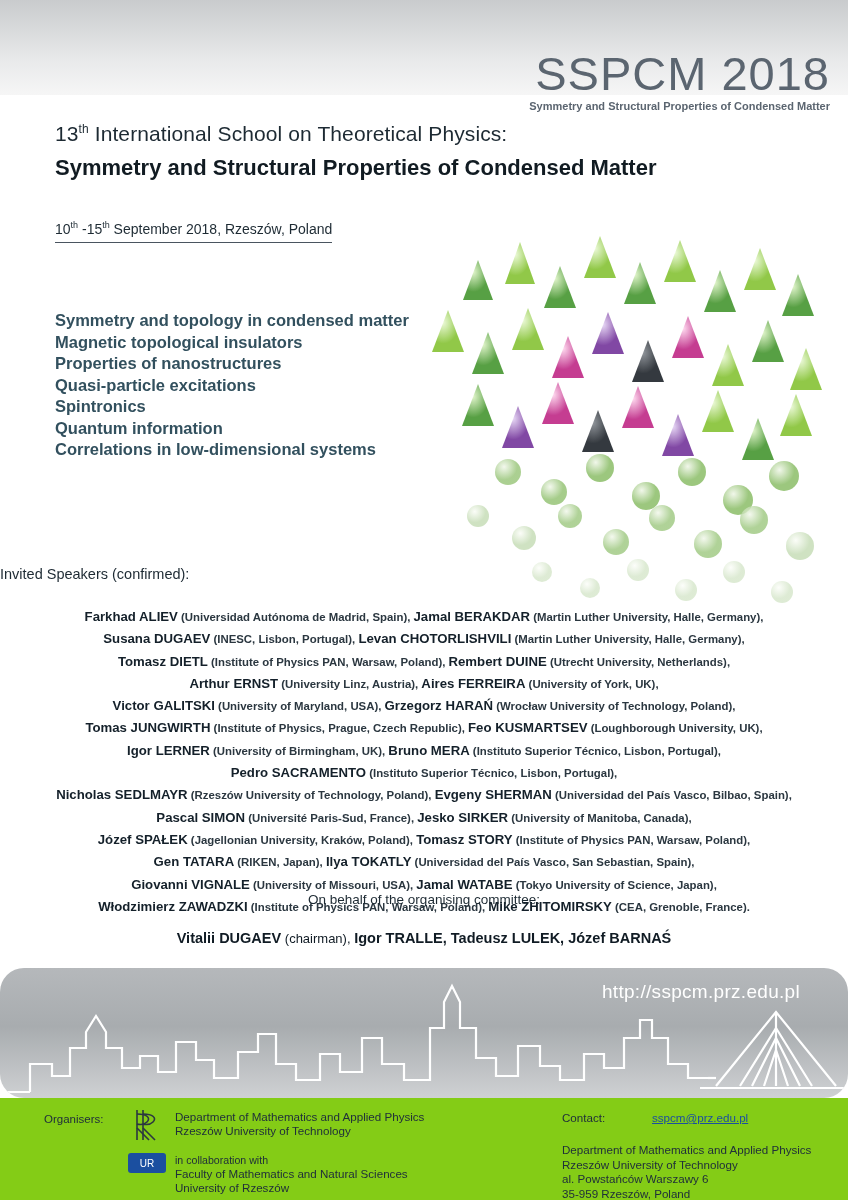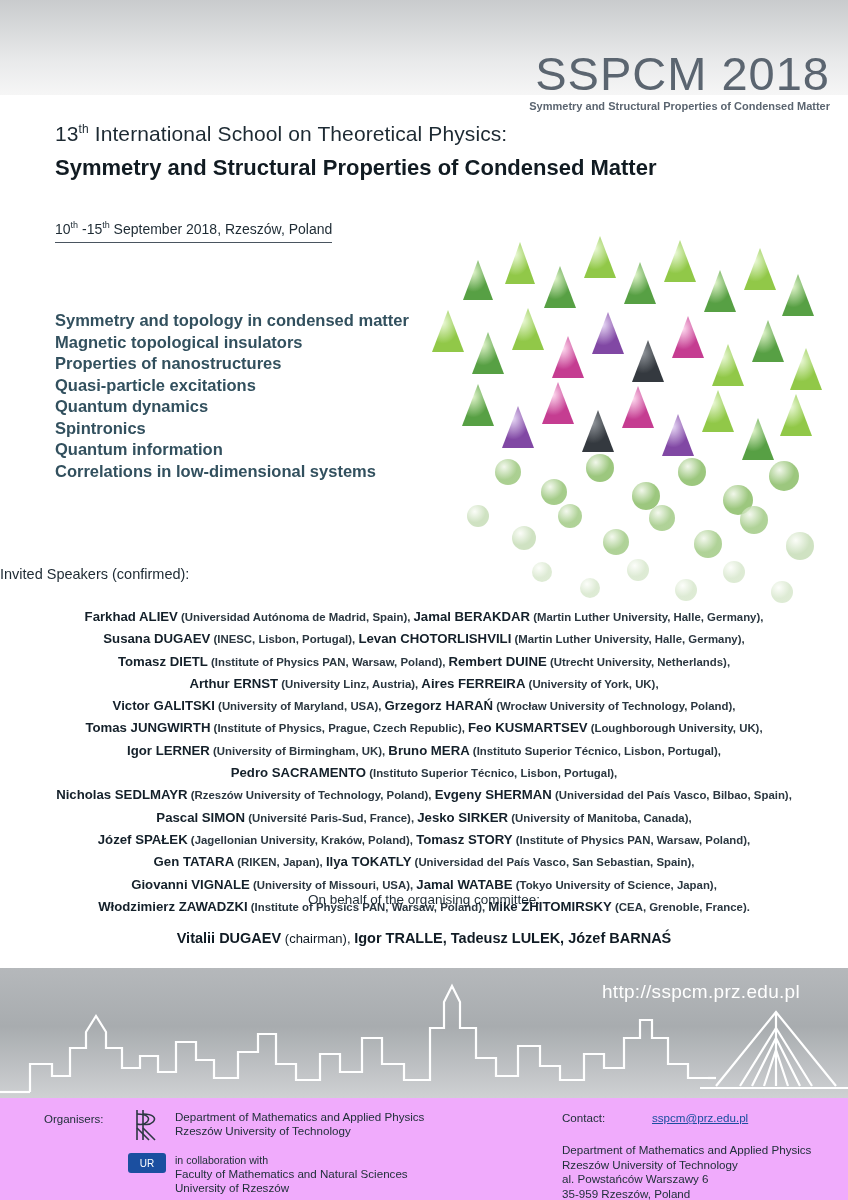--- a/index.html
+++ b/index.html
@@ -142,37 +142,38 @@
   .committee .light { font-weight: normal; font-size: 13px; }
   
   .skyline {
     position: absolute;
     left: 0;
     top: 968px;
     width: 848px;
     height: 130px;
     background: linear-gradient(180deg,#b5b8bb 0%, #a8acaf 45%, #cfd1d3 100%);
     overflow: hidden;
+    border-radius: 24px;
   }
   .url {
     position: absolute;
     right: 48px;
     top: 13px;
     font-size: 19px;
     color: #ffffff;
     letter-spacing: .3px;
   }
   
   .footer {
     position: absolute;
     left: 0;
     top: 1098px;
     width: 848px;
     height: 102px;
-    background: #f0abfc;
+    background: #84cc16;
   }
   .f-label {
     position: absolute;
     left: 44px;
     top: 15px;
     font-size: 11.5px;
     color: #20303a;
   }
   .logo-prz {
     position: absolute;
@@ -345,21 +346,20 @@
 
   <div class="dates">
     <span>10</span><sup>th</sup><span> -15</span><sup>th</sup><span> September 2018, Rzeszów, Poland</span>
   </div>
 
   <div class="topics">
     <div class="topic">Symmetry and topology in condensed matter</div>
     <div class="topic">Magnetic topological insulators</div>
     <div class="topic">Properties of nanostructures</div>
     <div class="topic">Quasi-particle excitations</div>
-    <div class="topic">Quantum dynamics</div>
     <div class="topic">Spintronics</div>
     <div class="topic">Quantum information</div>
     <div class="topic">Correlations in low-dimensional systems</div>
   </div>
 
   <div class="speakers-heading">Invited Speakers (confirmed):</div>
   <div class="speakers" id="speakers-list">
       <div class="sp-line"><span class="sp-name">Farkhad ALIEV</span><span class="sp-aff"> (Universidad Autónoma de Madrid, Spain), </span><span class="sp-name">Jamal BERAKDAR</span><span class="sp-aff"> (Martin Luther University, Halle, Germany),</span></div>
       <div class="sp-line"><span class="sp-name">Susana DUGAEV</span><span class="sp-aff"> (INESC, Lisbon, Portugal), </span><span class="sp-name">Levan CHOTORLISHVILI</span><span class="sp-aff"> (Martin Luther University, Halle, Germany),</span></div>
       <div class="sp-line"><span class="sp-name">Tomasz DIETL</span><span class="sp-aff"> (Institute of Physics PAN, Warsaw, Poland), </span><span class="sp-name">Rembert DUINE</span><span class="sp-aff"> (Utrecht University, Netherlands),</span></div>

